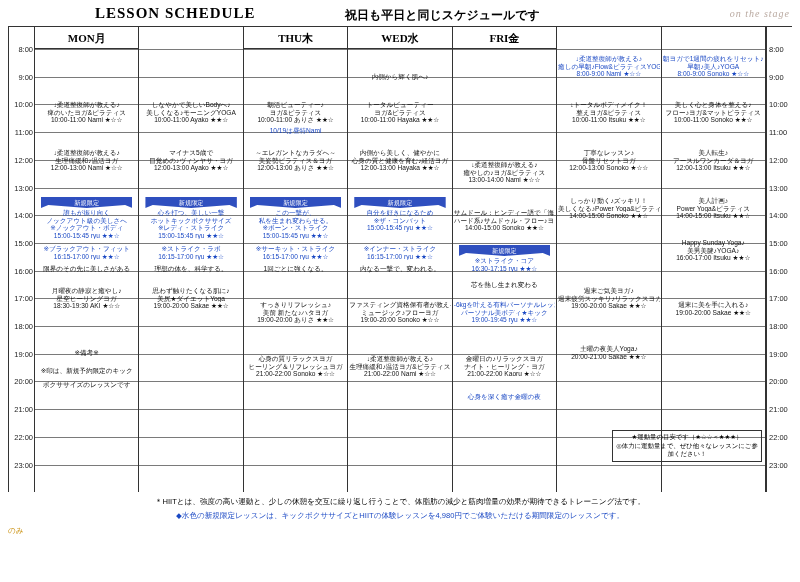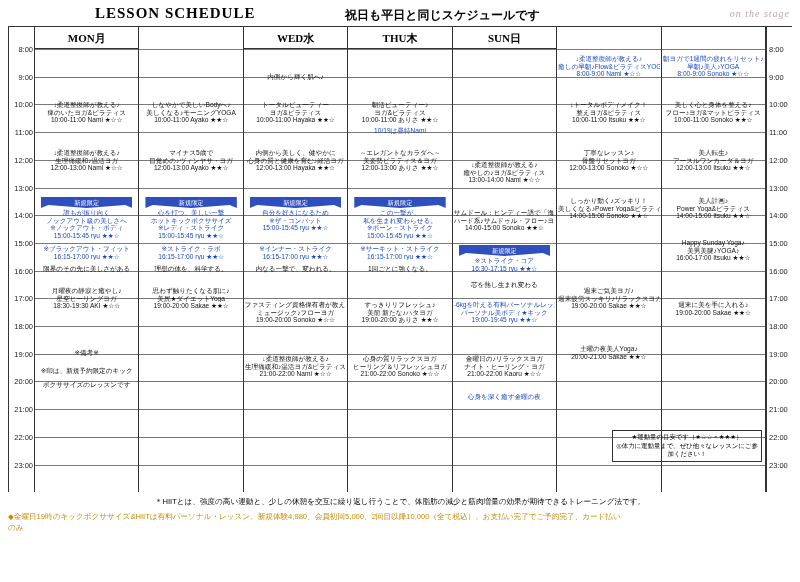--- a/index.html
+++ b/index.html
@@ -253,77 +253,20 @@
               <div class="l1">理想の体を、科学する。</div>
             </div>
             <div class="ent" style="top: 238px;">
               <div class="l1">思わず触りたくなる肌に♪</div>
               <div class="l1">美尻★ダイエットYoga</div>
               <div class="l1">19:00-20:00 Sakae ★★☆</div>
             </div>
           </div>
         </div>
         <div class="col">
-          <div class="colhead">WED水</div>
-          <div class="colbody">
-            <div class="hline light" style="top: 0px;"></div>
-            <div class="hline light" style="top: 27.7px;"></div>
-            <div class="hline light" style="top: 55.4px;"></div>
-            <div class="hline light" style="top: 83.1px;"></div>
-            <div class="hline light" style="top: 110.8px;"></div>
-            <div class="hline light" style="top: 138.5px;"></div>
-            <div class="hline light" style="top: 166.2px;"></div>
-            <div class="hline light" style="top: 193.9px;"></div>
-            <div class="hline light" style="top: 221.6px;"></div>
-            <div class="hline light" style="top: 249.3px;"></div>
-            <div class="hline light" style="top: 277px;"></div>
-            <div class="hline light" style="top: 304.7px;"></div>
-            <div class="hline light" style="top: 332.4px;"></div>
-            <div class="hline light" style="top: 360.1px;"></div>
-            <div class="hline light" style="top: 387.8px;"></div>
-            <div class="hline light" style="top: 415.5px;"></div>
-            <div class="ent" style="top: 24px;">
-              <div class="l1">内側から輝く肌へ♪</div>
-            </div>
-            <div class="ent" style="top: 52px;">
-              <div class="l1">トータルビューティー</div>
-              <div class="l1">ヨガ&amp;ピラティス</div>
-              <div class="l1">10:00-11:00 Hayaka ★★☆</div>
-            </div>
-            <div class="ent" style="top: 100px;">
-              <div class="l1">内側から美しく、健やかに</div>
-              <div class="l1">心身の質と健康を育む♪経活ヨガ</div>
-              <div class="l1">12:00-13:00 Hayaka ★★☆</div>
-            </div>
-            <div class="ribbon" style="top: 148px;">新規限定</div>
-            <div class="ent blue" style="top: 160px;">
-              <div class="l1">自分を好きになるため</div>
-              <div class="l1">※ザ・コンバット</div>
-              <div class="l1">15:00-15:45 ryu ★★☆</div>
-            </div>
-            <div class="ent blue" style="top: 196px;">
-              <div class="l1">※インナー・ストライク</div>
-              <div class="l1">16:15-17:00 ryu ★★☆</div>
-            </div>
-            <div class="ent" style="top: 216px;">
-              <div class="l1">内なる一撃で、変われる。</div>
-            </div>
-            <div class="ent" style="top: 252px;">
-              <div class="l1">ファスティング資格保有者が教える</div>
-              <div class="l1">ミュージック♪フローヨガ</div>
-              <div class="l1">19:00-20:00 Sonoko ★☆☆</div>
-            </div>
-            <div class="ent" style="top: 306px;">
-              <div class="l1">↓柔道整復師が教える♪</div>
-              <div class="l1">生理痛緩和♪温活ヨガ&amp;ピラティス</div>
-              <div class="l1">21:00-22:00 Nami ★☆☆</div>
-            </div>
-          </div>
-        </div>
-        <div class="col">
           <div class="colhead">THU木</div>
           <div class="colbody">
             <div class="hline light" style="top: 0px;"></div>
             <div class="hline light" style="top: 27.7px;"></div>
             <div class="hline light" style="top: 55.4px;"></div>
             <div class="hline light" style="top: 83.1px;"></div>
             <div class="hline light" style="top: 110.8px;"></div>
             <div class="hline light" style="top: 138.5px;"></div>
             <div class="hline light" style="top: 166.2px;"></div>
             <div class="hline light" style="top: 193.9px;"></div>
@@ -368,21 +311,78 @@
               <div class="l1">19:00-20:00 ありさ ★★☆</div>
             </div>
             <div class="ent" style="top: 306px;">
               <div class="l1">心身の質リラックスヨガ</div>
               <div class="l1">ヒーリング＆リフレッシュヨガ</div>
               <div class="l1">21:00-22:00 Sonoko ★☆☆</div>
             </div>
           </div>
         </div>
         <div class="col">
-          <div class="colhead">SUN日</div>
+          <div class="colhead">WED水</div>
+          <div class="colbody">
+            <div class="hline light" style="top: 0px;"></div>
+            <div class="hline light" style="top: 27.7px;"></div>
+            <div class="hline light" style="top: 55.4px;"></div>
+            <div class="hline light" style="top: 83.1px;"></div>
+            <div class="hline light" style="top: 110.8px;"></div>
+            <div class="hline light" style="top: 138.5px;"></div>
+            <div class="hline light" style="top: 166.2px;"></div>
+            <div class="hline light" style="top: 193.9px;"></div>
+            <div class="hline light" style="top: 221.6px;"></div>
+            <div class="hline light" style="top: 249.3px;"></div>
+            <div class="hline light" style="top: 277px;"></div>
+            <div class="hline light" style="top: 304.7px;"></div>
+            <div class="hline light" style="top: 332.4px;"></div>
+            <div class="hline light" style="top: 360.1px;"></div>
+            <div class="hline light" style="top: 387.8px;"></div>
+            <div class="hline light" style="top: 415.5px;"></div>
+            <div class="ent" style="top: 24px;">
+              <div class="l1">内側から輝く肌へ♪</div>
+            </div>
+            <div class="ent" style="top: 52px;">
+              <div class="l1">トータルビューティー</div>
+              <div class="l1">ヨガ&amp;ピラティス</div>
+              <div class="l1">10:00-11:00 Hayaka ★★☆</div>
+            </div>
+            <div class="ent" style="top: 100px;">
+              <div class="l1">内側から美しく、健やかに</div>
+              <div class="l1">心身の質と健康を育む♪経活ヨガ</div>
+              <div class="l1">12:00-13:00 Hayaka ★★☆</div>
+            </div>
+            <div class="ribbon" style="top: 148px;">新規限定</div>
+            <div class="ent blue" style="top: 160px;">
+              <div class="l1">自分を好きになるため</div>
+              <div class="l1">※ザ・コンバット</div>
+              <div class="l1">15:00-15:45 ryu ★★☆</div>
+            </div>
+            <div class="ent blue" style="top: 196px;">
+              <div class="l1">※インナー・ストライク</div>
+              <div class="l1">16:15-17:00 ryu ★★☆</div>
+            </div>
+            <div class="ent" style="top: 216px;">
+              <div class="l1">内なる一撃で、変われる。</div>
+            </div>
+            <div class="ent" style="top: 252px;">
+              <div class="l1">ファスティング資格保有者が教える</div>
+              <div class="l1">ミュージック♪フローヨガ</div>
+              <div class="l1">19:00-20:00 Sonoko ★☆☆</div>
+            </div>
+            <div class="ent" style="top: 306px;">
+              <div class="l1">↓柔道整復師が教える♪</div>
+              <div class="l1">生理痛緩和♪温活ヨガ&amp;ピラティス</div>
+              <div class="l1">21:00-22:00 Nami ★☆☆</div>
+            </div>
+          </div>
+        </div>
+        <div class="col">
+          <div class="colhead">FRI金</div>
           <div class="colbody">
             <div class="hline light" style="top: 0px;"></div>
             <div class="hline light" style="top: 27.7px;"></div>
             <div class="hline light" style="top: 55.4px;"></div>
             <div class="hline light" style="top: 83.1px;"></div>
             <div class="hline light" style="top: 110.8px;"></div>
             <div class="hline light" style="top: 138.5px;"></div>
             <div class="hline light" style="top: 166.2px;"></div>
             <div class="hline light" style="top: 193.9px;"></div>
             <div class="hline light" style="top: 221.6px;"></div>
@@ -527,18 +527,18 @@
       </div>
   </div>
 
   <div class="legend-box">
     <div>★運動量の目安です（★☆☆＜★★★）</div>
     <div>◎体力に運動量まで、ぜひ他々なレッスンにご参加ください！</div>
   </div>
 
   <div class="notes">
     <div class="n-hiit">＊HIITとは、強度の高い運動と、少しの休憩を交互に繰り返し行うことで、体脂肪の減少と筋肉増量の効果が期待できるトレーニング法です。</div>
+    <div class="n-blue">◆水色の新規限定レッスンは、キックボクササイズとHIITの体験レッスンを4,980円でご体験いただける期間限定のレッスンです。</div>
     <div class="n-gold">
-      <span class="l">◆金曜日19時のキックボクササイズ&amp;HIITは有料パーソナル・レッスン。新規体験4,980、会員初回5,000、2回目以降10,000（全て税込）。お支払い完了でご予約完了、カード払い</span>
       <span class="l">のみ</span>
     </div>
   </div>
 </div>
 
 </body></html>

